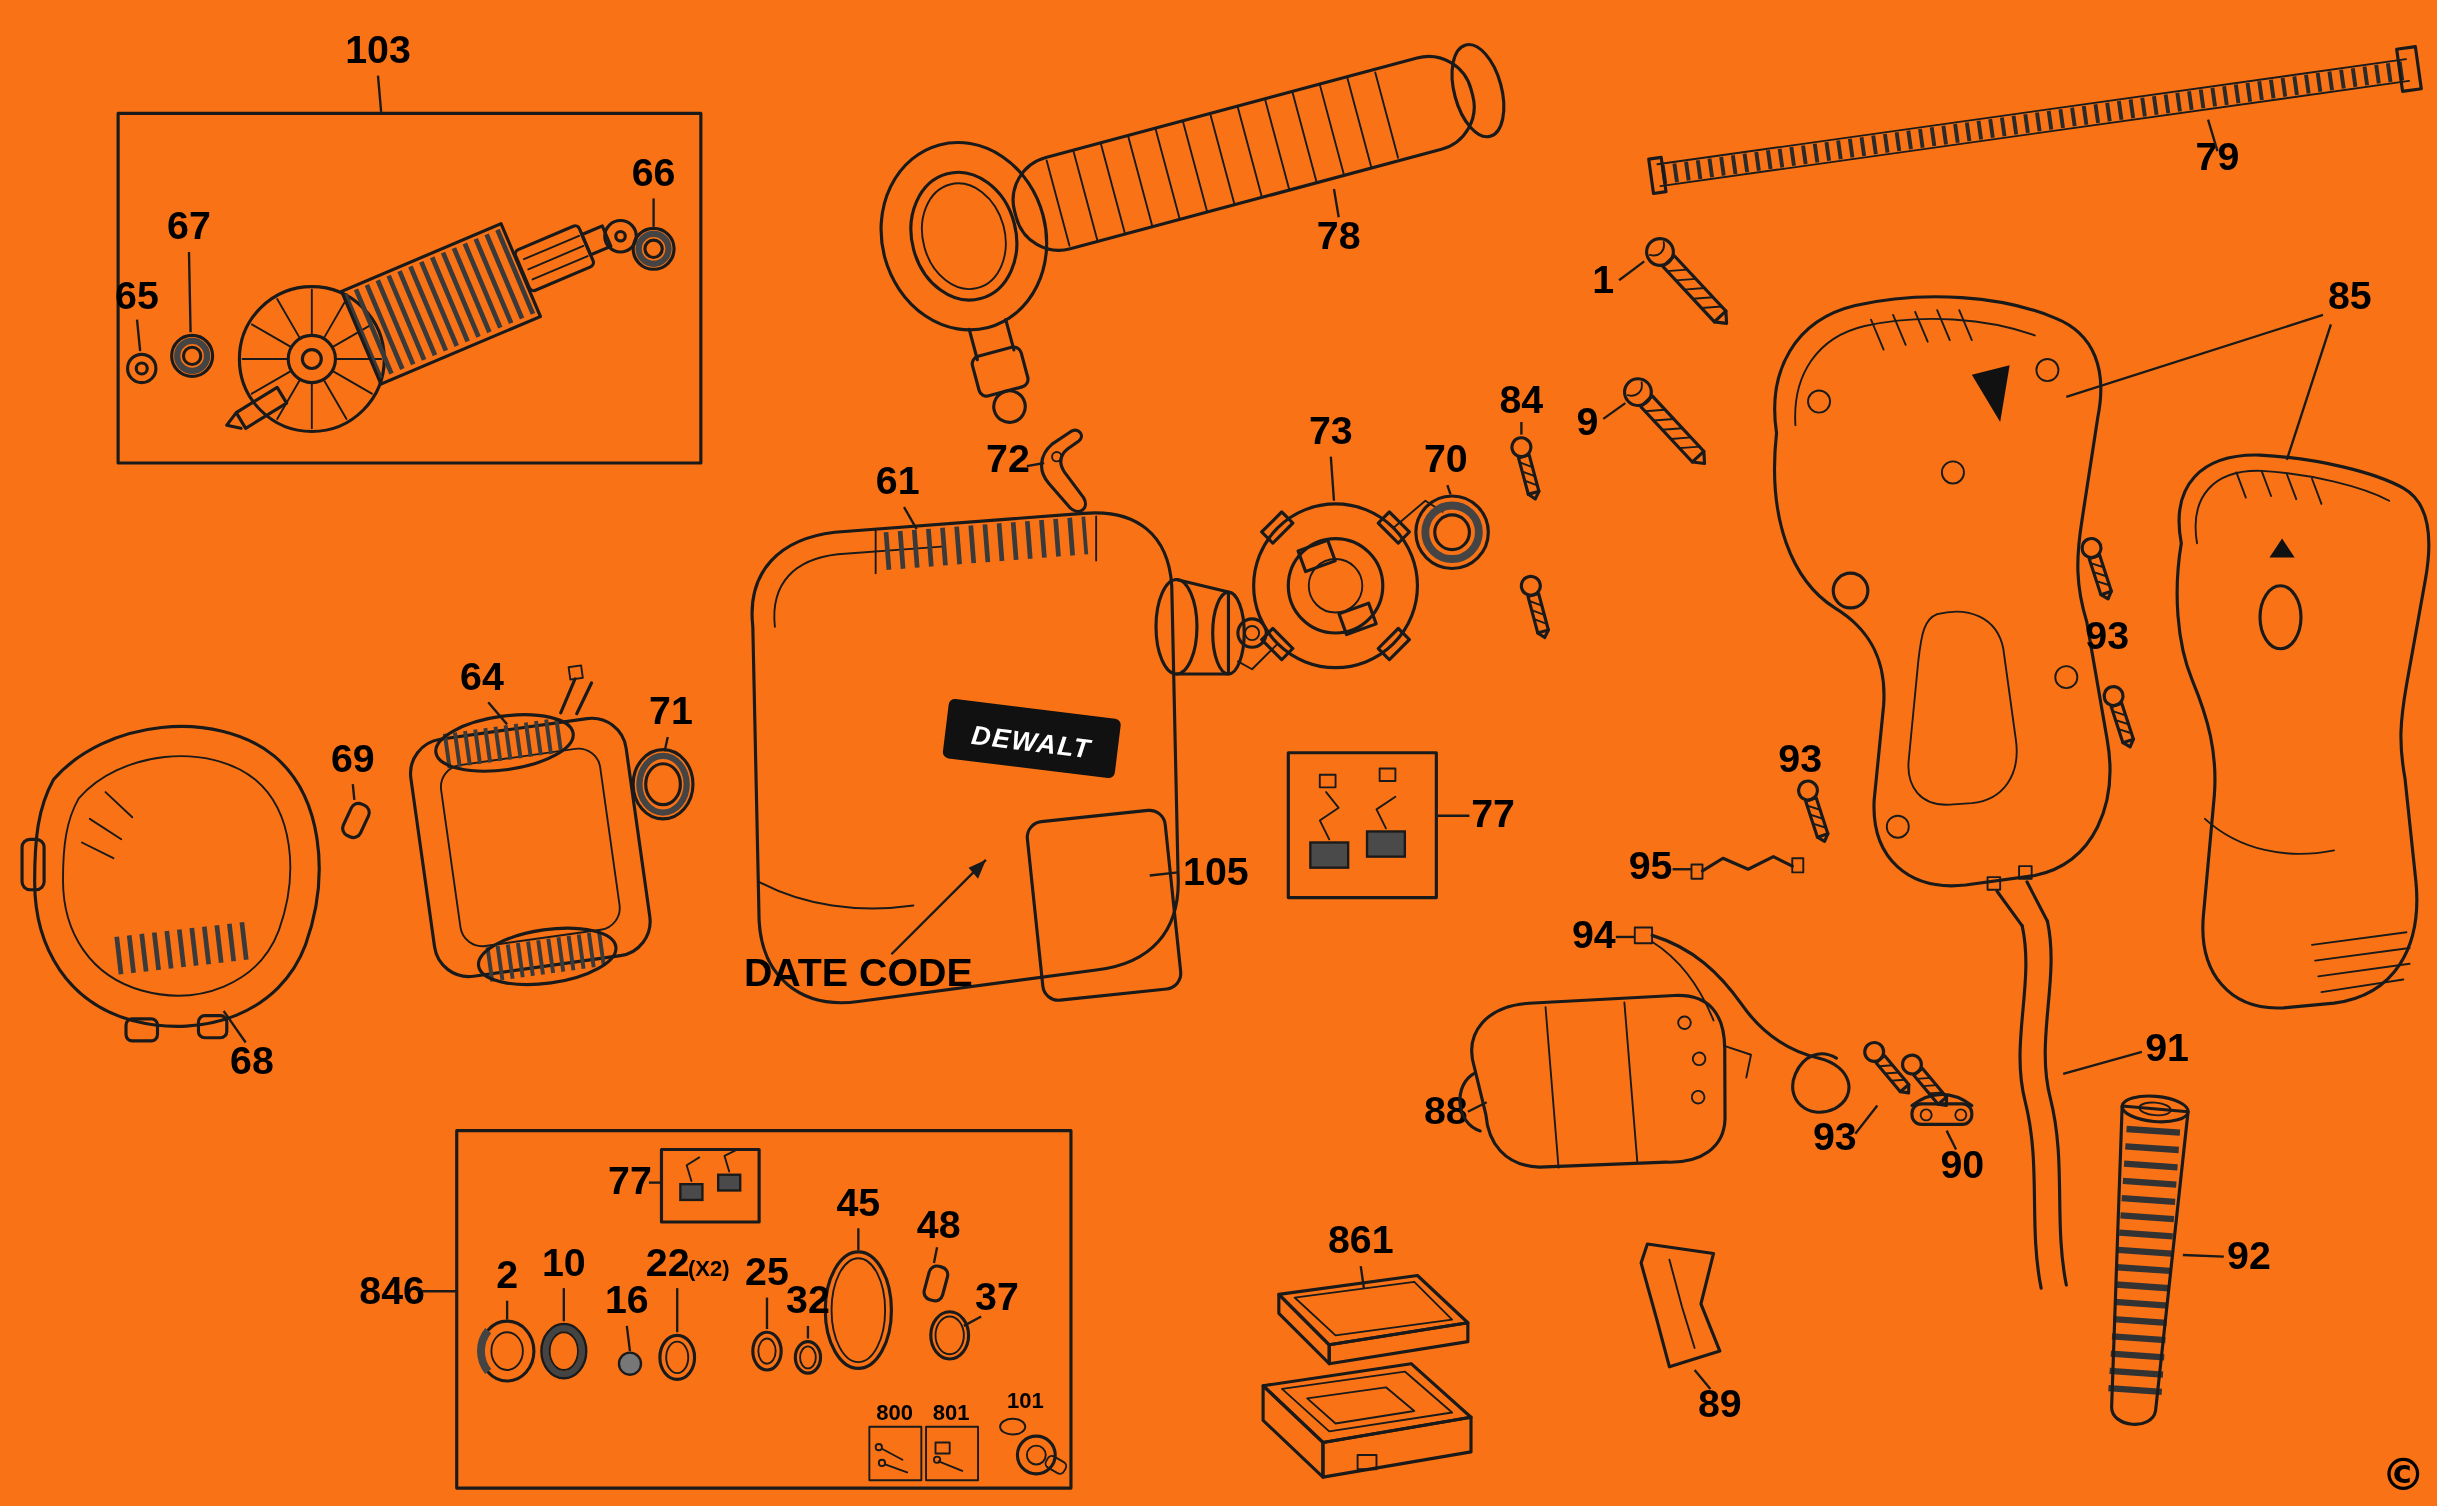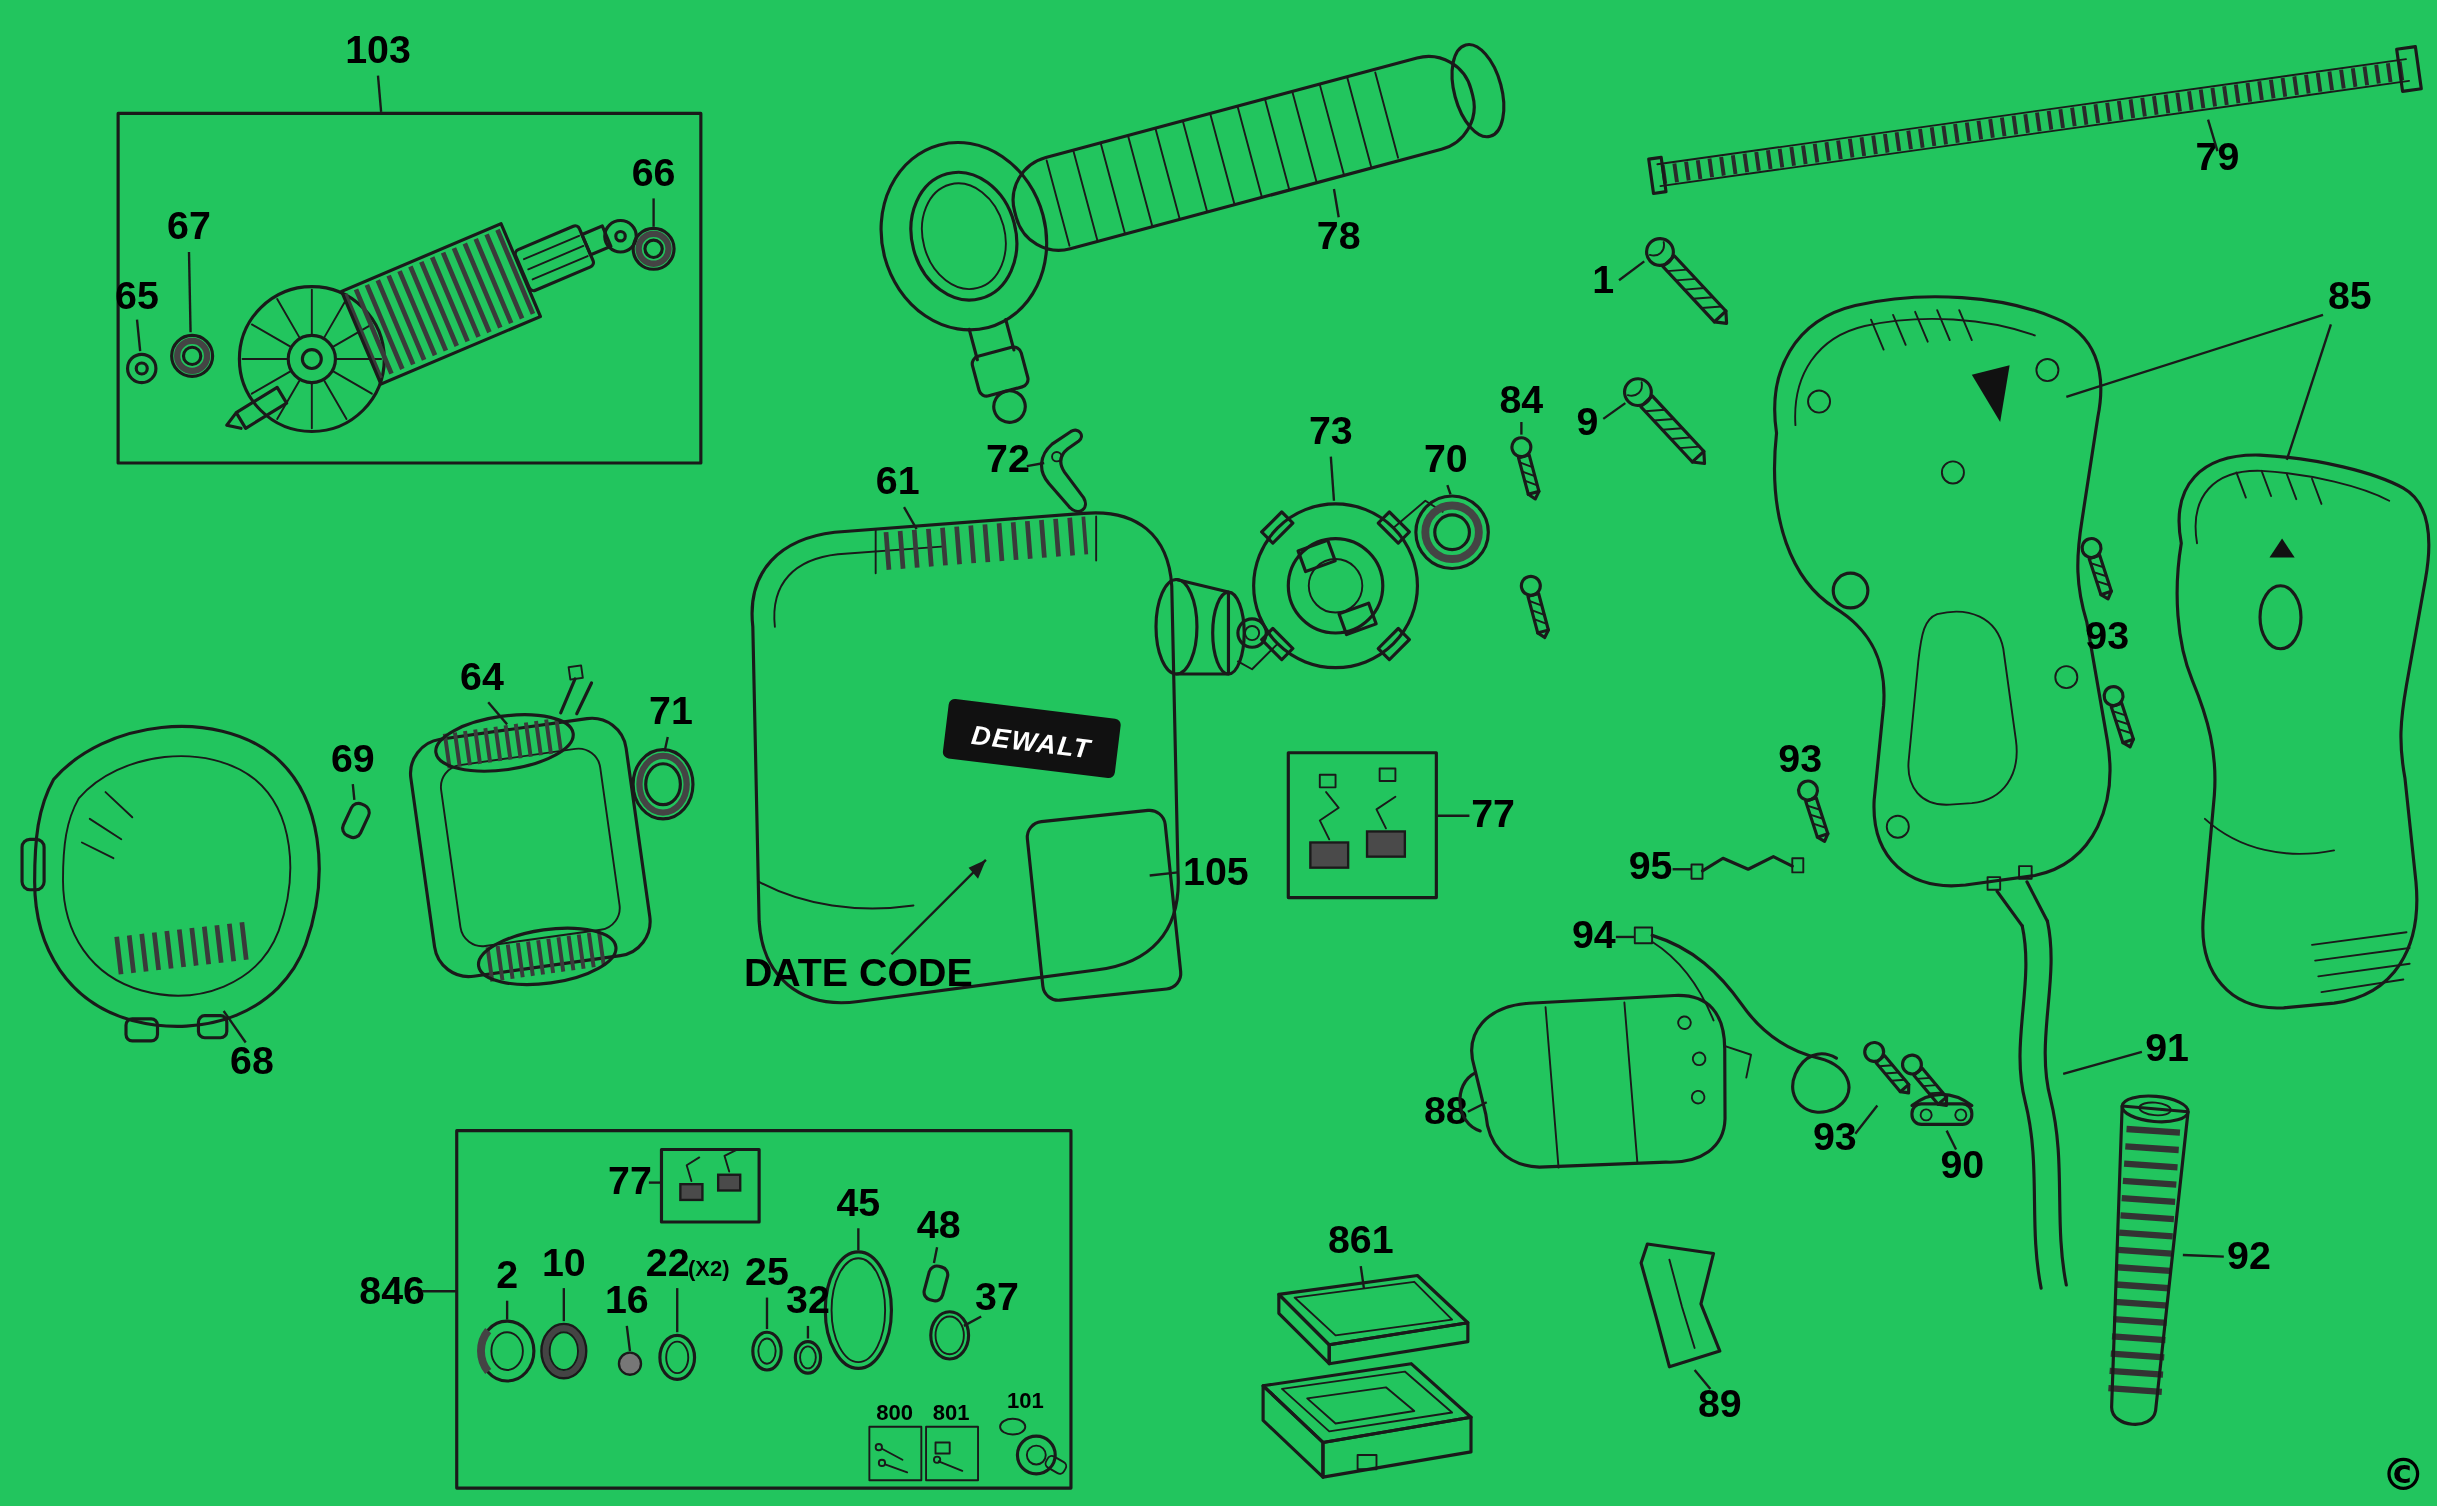--- a/index.html
+++ b/index.html
@@ -1,16 +1,16 @@
 <!DOCTYPE html>
 <html style="font-size:11.3px"><head>
 <meta charset="utf-8">
 <style>
   html,body{margin:0;padding:0;background:#fff;}
-  .canvas{position:relative;width:2438px;height:1507px;background:#22c55e;overflow:hidden;}
+  .canvas{position:relative;width:2438px;height:1507px;background:#f97316;overflow:hidden;}
   .canvas svg{position:absolute;inset:0;width:100%;height:100%;}
   .ln{stroke:#1a1a1a;stroke-width:2;fill:none;stroke-linecap:round;stroke-linejoin:round;}
   .thin{stroke-width:1.2;}
   .leader{stroke:#1a1a1a;stroke-width:1.5;fill:none;}
   .fill-dark{fill:#4a4a4a;stroke:#1a1a1a;stroke-width:1.5;}
   .fill-blk{fill:#111;stroke:none;}
   .lbl{font-family:"Liberation Sans",sans-serif;font-weight:bold;font-size:25px;fill:#000;text-anchor:middle;}
   .lbl-sm{font-family:"Liberation Sans",sans-serif;font-weight:bold;font-size:14px;fill:#000;text-anchor:middle;}
   .brand{font-family:"Liberation Sans",sans-serif;font-weight:bold;font-style:italic;font-size:17px;fill:#fff;text-anchor:middle;letter-spacing:1px;}
   .copy{font-family:"DejaVu Sans",sans-serif;font-weight:bold;font-size:28px;fill:#000;text-anchor:middle;}

